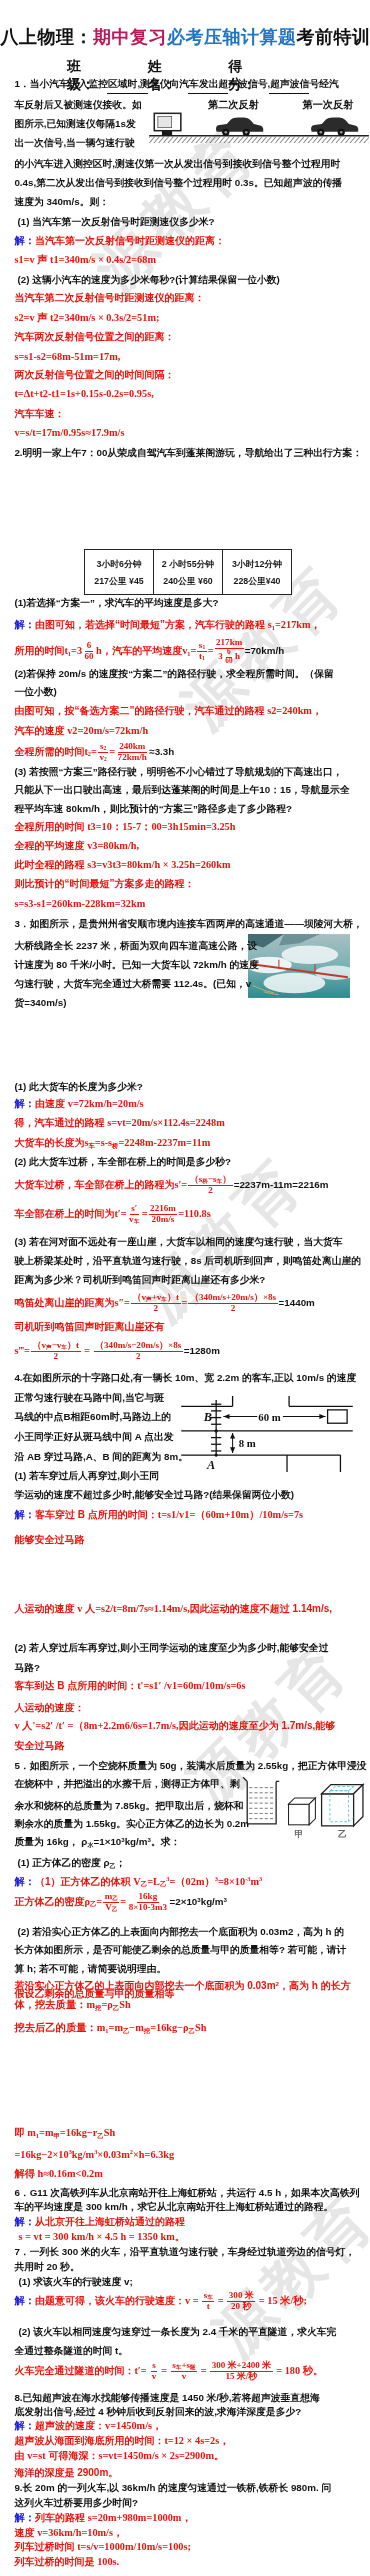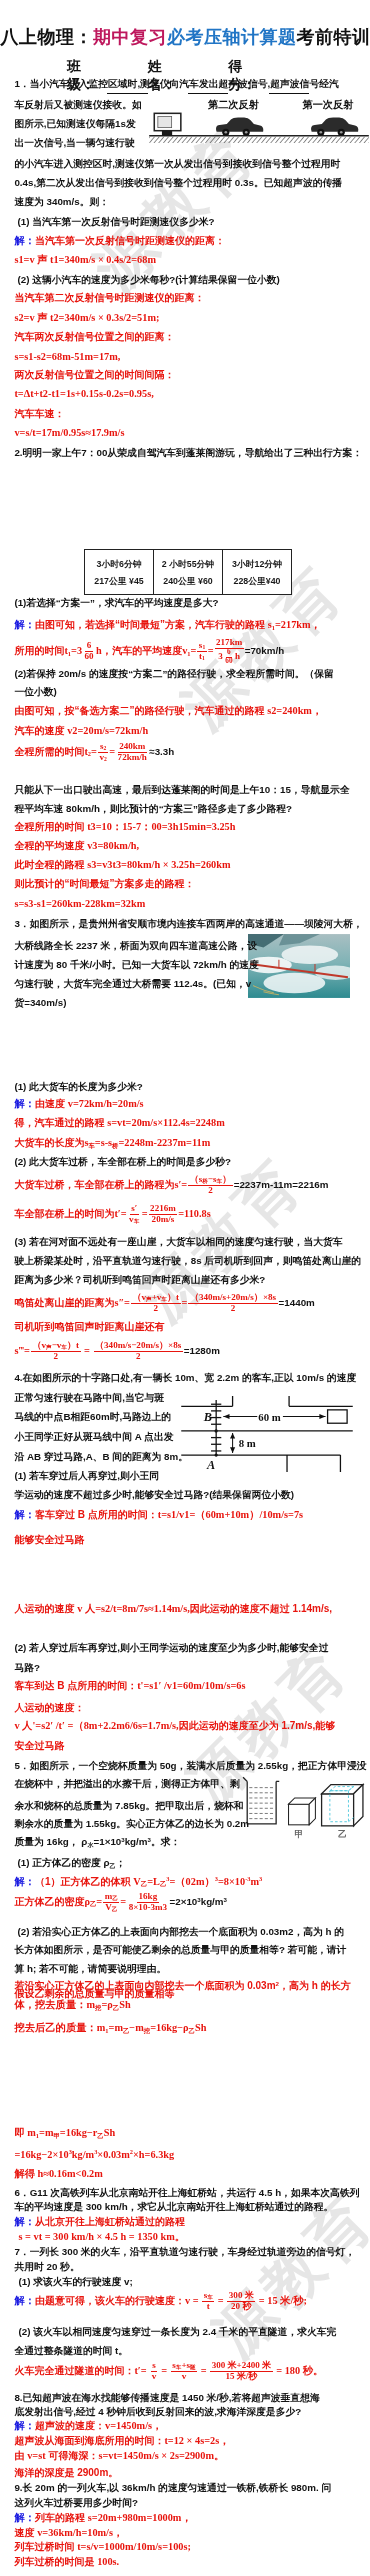--- a/index.html
+++ b/index.html
@@ -159,20 +159,21 @@
   <div class="ln k" style="top:686px">一位小数)</div>
   <div class="ln r" style="top:705px"><span class="crb">由图可知，按“备选方案二”的路径行驶，汽车通过的路程 </span>s2=240km，</div>
   <div class="ln r" style="top:725px"><span class="crb">汽车的速度 </span>v2=20m/s=72km/h</div>
   <div class="ln r" style="top:742px"><span class="crb">全程所需的时间</span>t<sub>2</sub>=<span class="frac">
         <span class="fn">s<sub>2</sub></span>
         <span class="fd">v<sub>2</sub></span>
       </span>=<span class="frac">
         <span class="fn">240km</span>
         <span class="fd">72km/h</span>
       </span><span class="ck">≈3.3h</span></div>
+  <div class="ln k" style="top:766px">(3) 若按照“方案三”路径行驶，明明爸不小心错过了导航规划的下高速出口，</div>
   <div class="ln k" style="top:784px">只能从下一出口驶出高速，最后到达蓬莱阁的时间是上午10：15，导航显示全</div>
   <div class="ln k" style="top:803px">程平均车速 80km/h，则比预计的“方案三”路径多走了多少路程?</div>
   <div class="ln r" style="top:821px"><span class="crb">全程所用的时间 </span>t3=10：15-7：00=3h15min=3.25h</div>
   <div class="ln r" style="top:840px"><span class="crb">全程的平均速度 </span>v3=80km/h,</div>
   <div class="ln r" style="top:859px"><span class="crb">此时全程的路程 </span>s3=v3t3=80km/h × 3.25h=260km</div>
   <div class="ln rb" style="top:878px">则比预计的“时间最短”方案多走的路程：</div>
   <div class="ln r" style="top:898px">s=s3-s1=260km-228km=32km</div>
 
   <div class="ln k" style="top:918px">3．如图所示，是贵州州省安顺市境内连接车西两岸的高速通道——坝陵河大桥，</div>
   <div class="ln k" style="top:940px">大桥线路全长 2237 米，桥面为双向四车道高速公路，设</div>

